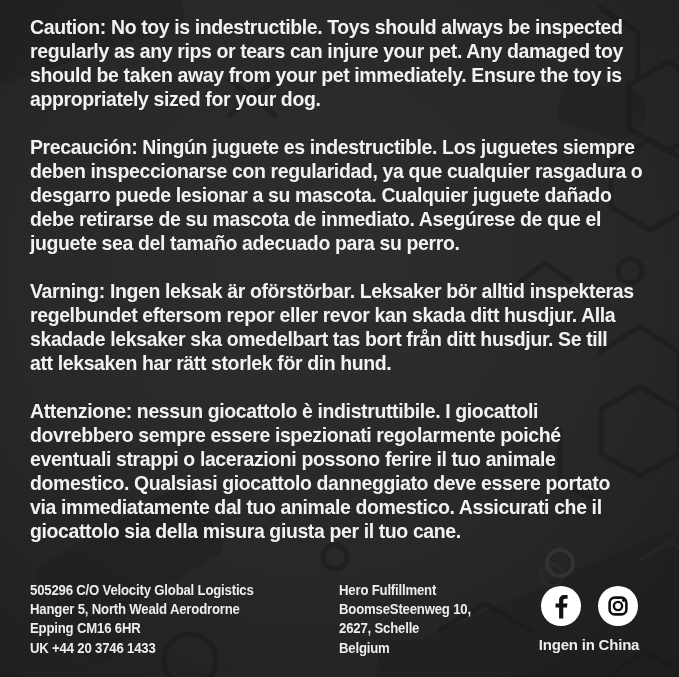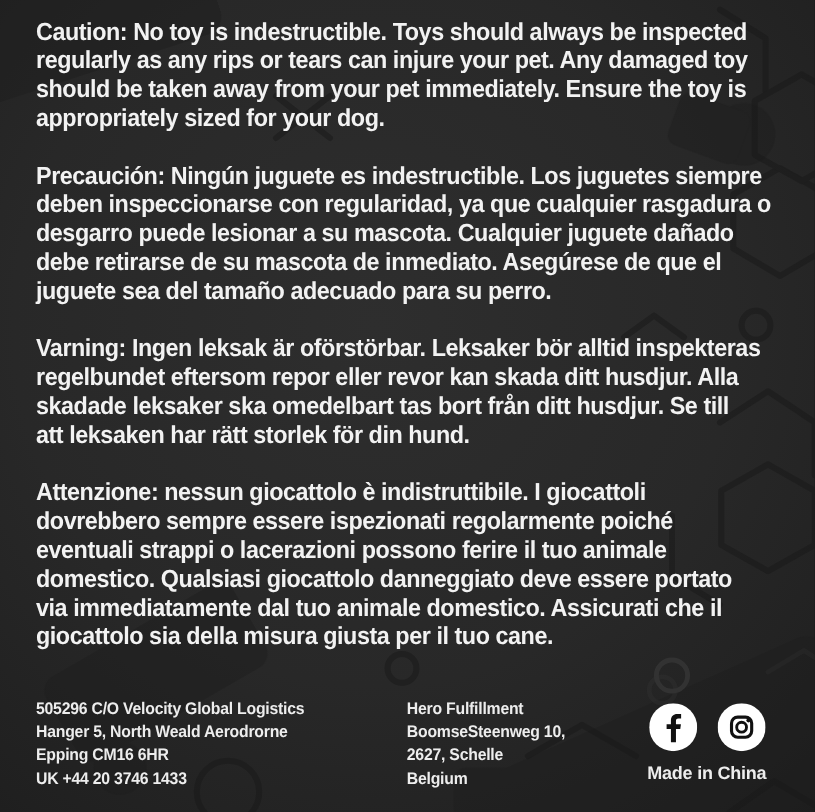--- a/index.html
+++ b/index.html
@@ -163,17 +163,17 @@
         </span>
         <span class="icon-circle">
           <svg width="40" height="40" viewBox="0 0 40 40" xmlns="http://www.w3.org/2000/svg">
             <circle cx="20" cy="20" r="20" fill="#ffffff"></circle>
             <rect x="11.6" y="11.6" width="16.8" height="16.8" rx="5.2" fill="none" stroke="#111111" stroke-width="2.6"></rect>
             <circle cx="20" cy="20" r="4.1" fill="none" stroke="#111111" stroke-width="2.4"></circle>
             <circle cx="25.7" cy="14.3" r="1.7" fill="#111111"></circle>
           </svg>
         </span>
       </div>
-      <div class="made-in">Made in China</div>
+      <div class="made-in">Ingen in China</div>
     </div>
   </div>
 
 </div>
 
 </body></html>

